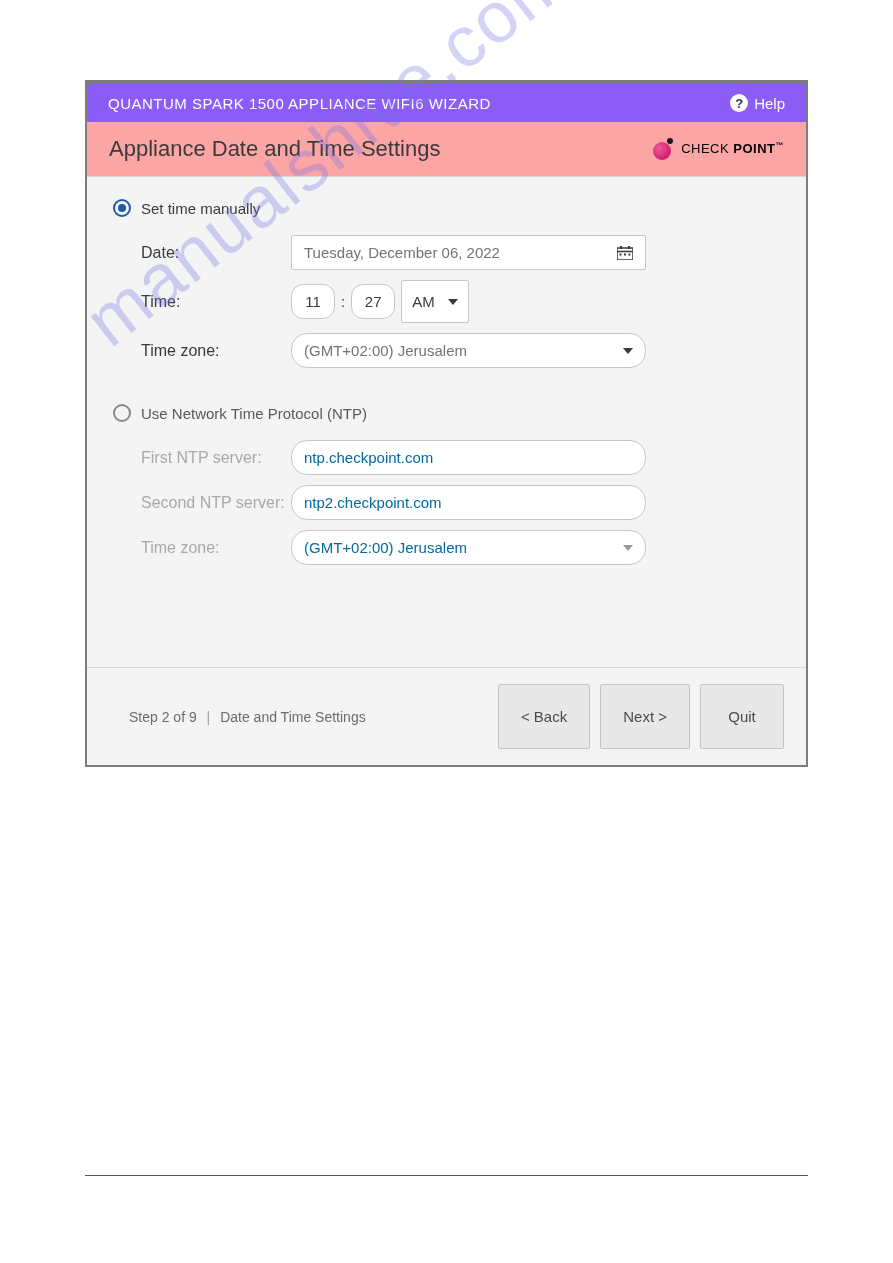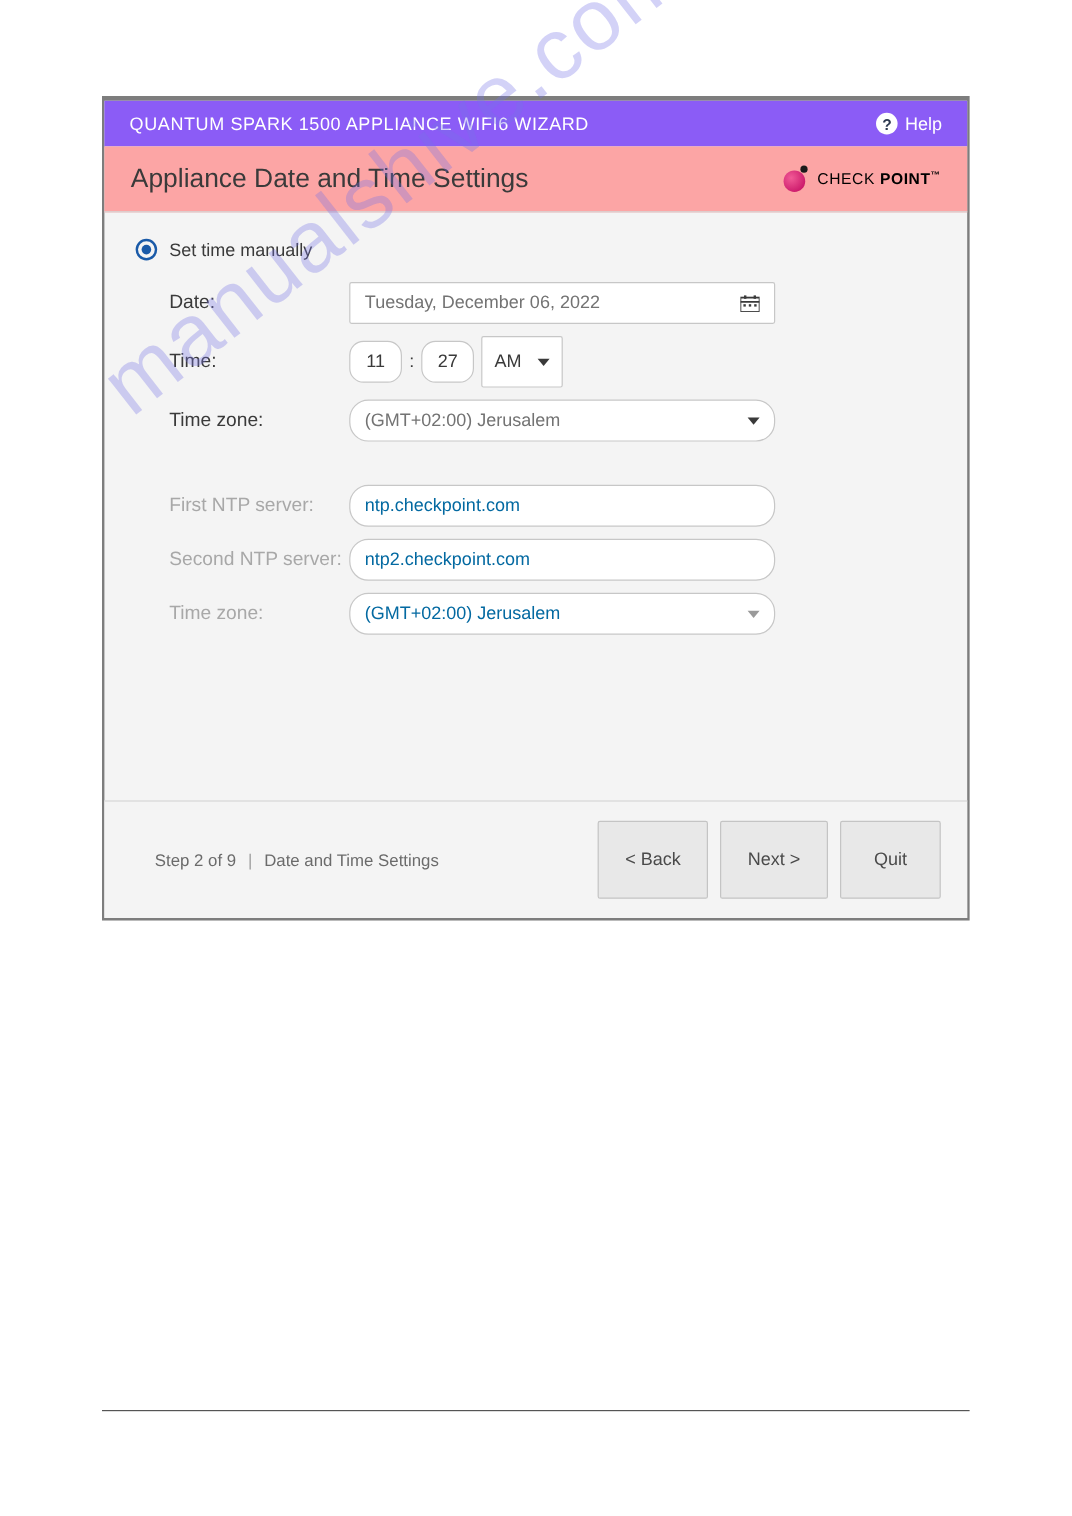--- a/index.html
+++ b/index.html
@@ -117,20 +117,24 @@
 
       <div class="field-row">
         <span class="field-label">Time zone:</span>
         <div class="input-text dropdown">
           <span>(GMT+02:00) Jerusalem</span>
           <span class="chevron-down"></span>
         </div>
       </div>
 
       <div class="ntp-section">
+        <div class="radio-row">
+          <span class="radio-circle"></span>
+          <span>Use Network Time Protocol (NTP)</span>
+        </div>
 
         <div class="disabled">
           <div class="field-row">
             <span class="field-label">First NTP server:</span>
             <div class="input-text dropdown" style="justify-content:flex-start;">
               <span>ntp.checkpoint.com</span>
             </div>
           </div>
 
           <div class="field-row">

